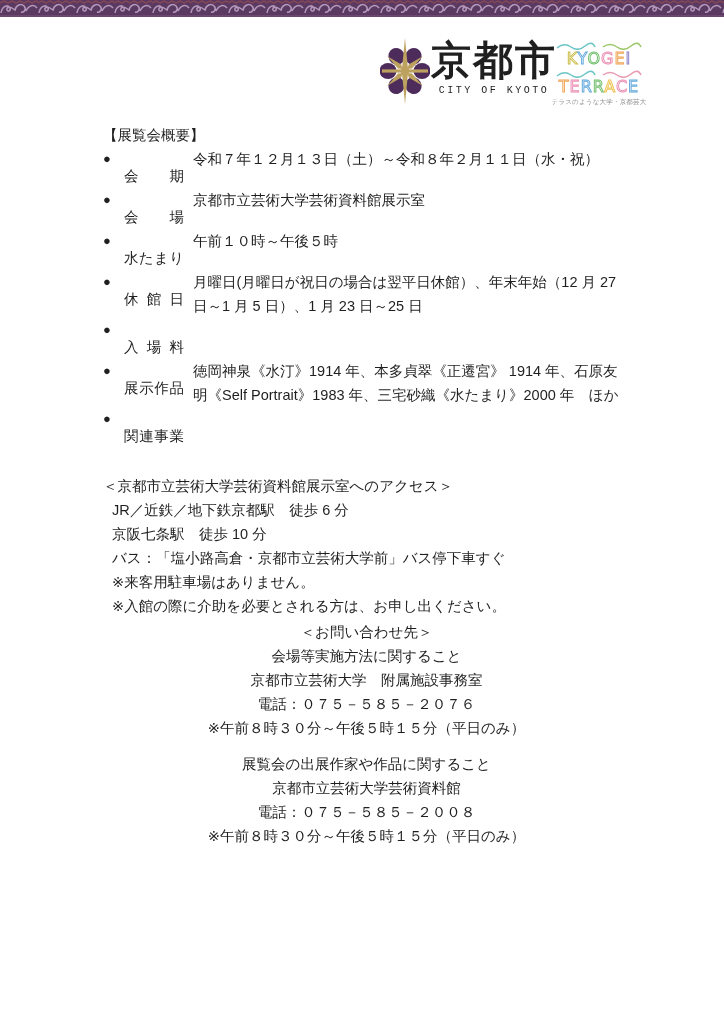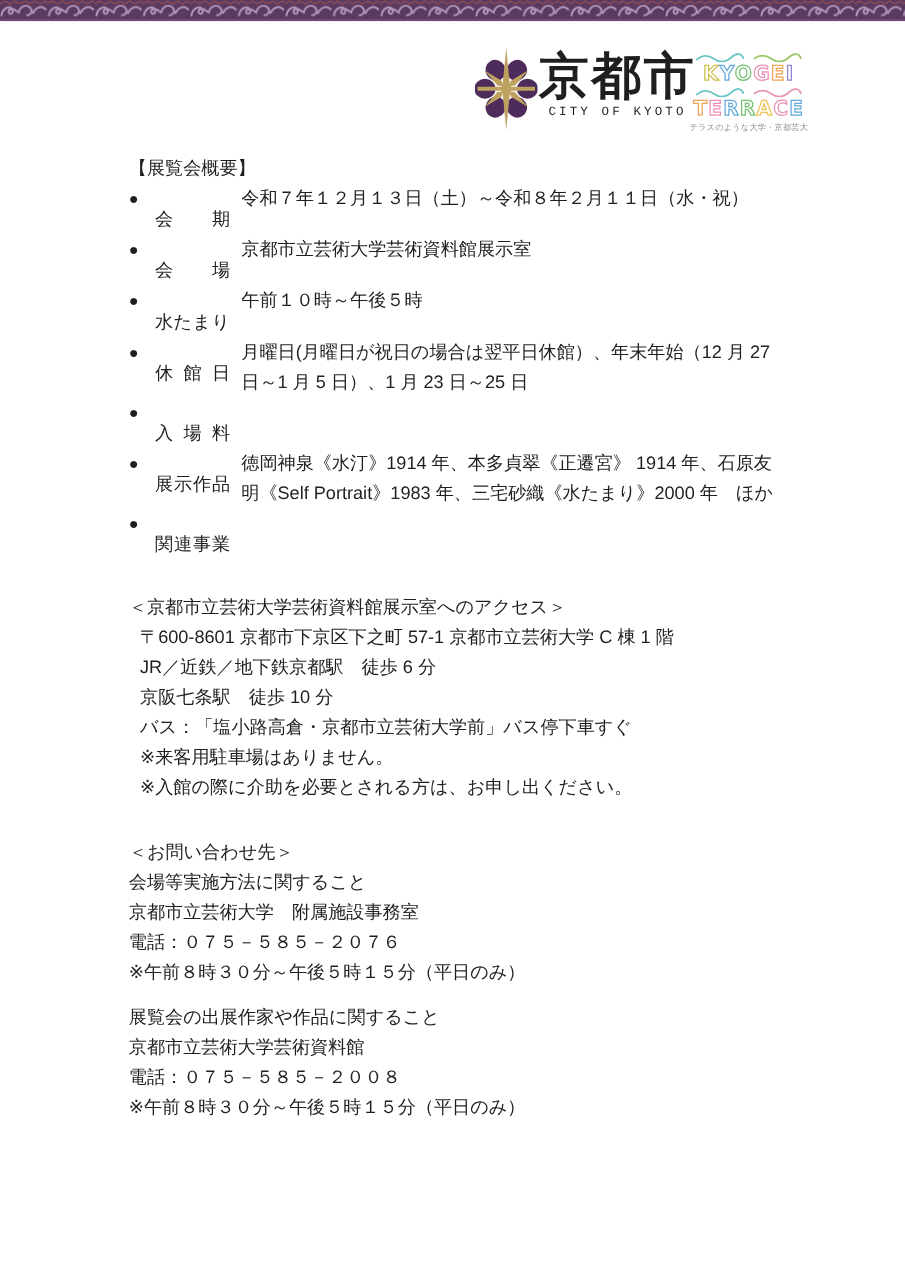--- a/index.html
+++ b/index.html
@@ -18,39 +18,39 @@
     font-family:"Liberation Serif","DejaVu Serif",serif;
     font-size:40px; font-weight:700; letter-spacing:2px; line-height:40px; white-space:nowrap;
   }
   .kyoto-sub {
     margin-top:4px; font-family:Liberation Mono, monospace;
     font-size:10px; letter-spacing:2.5px; white-space:nowrap;
   }
   .kyogei { position:absolute; left:548px; top:41px; width:102px; text-align:center; }
   .kg-word {
     font-family:"DejaVu Sans","Liberation Sans",sans-serif;
-    font-size:16px; font-weight:700; letter-spacing:1px; line-height:17px; white-space:nowrap;
+    font-size:16px; font-weight:400; letter-spacing:1px; line-height:17px; white-space:nowrap;
   }
   .kg-squiggle { display:block; margin:0 auto; }
   .kg-tagline { margin-top:3px; font-size:6.5px; color:#8f8f8f; letter-spacing:0.2px; white-space:nowrap; }
   
   .doc {
     position:absolute; top:123px; left:103px; width:527px;
     font-size:14.5px; line-height:24px;
   }
   .doc-title { margin:0 0 0 0; }
   .b-row { display:flex; align-items:flex-start; }
   .bullet { flex:none; width:21px; font-size:13px; }
   .b-label {
     flex:none; width:60px; margin-right:9px;
     text-align:justify; text-align-last:justify; white-space:nowrap; overflow:hidden;margin-top:17px;
   }
   .b-value { flex:1 1 auto; min-width:0; }
   .access-section { margin-top:26px; }
-  .contact-section { margin-top:28px; }
+  .contact-section { margin-top:2px;text-align:center; }
   .sub-lines { padding-left:9px; }
   .contact-group-2 { margin-top:12px; }
   .line { white-space:normal; }
 </style>
 </head>
 <body>
 
 <div class="page">
 
   <svg class="border-band" width="724" height="17">
@@ -141,21 +141,20 @@
       <span class="b-value">徳岡神泉《水汀》1914 年、本多貞翠《正遷宮》 1914 年、石原友明《Self Portrait》1983 年、三宅砂織《水たまり》2000 年　ほか</span>
     </div>
     <div class="b-row">
       <span class="bullet">●</span>
       <span class="b-label">関連事業</span>
     </div>
 
     <div class="access-section">
       <div class="line">＜京都市立芸術大学芸術資料館展示室へのアクセス＞</div>
       <div class="sub-lines">
-        <div class="line">〒600-8601 京都市下京区下之町 57-1 京都市立芸術大学 C 棟 1 階</div>
         <div class="line">JR／近鉄／地下鉄京都駅　徒歩 6 分</div>
         <div class="line">京阪七条駅　徒歩 10 分</div>
         <div class="line">バス：「塩小路高倉・京都市立芸術大学前」バス停下車すぐ</div>
         <div class="line">※来客用駐車場はありません。</div>
         <div class="line">※入館の際に介助を必要とされる方は、お申し出ください。</div>
       </div>
     </div>
 
     <div class="contact-section">
       <div class="line">＜お問い合わせ先＞</div>

